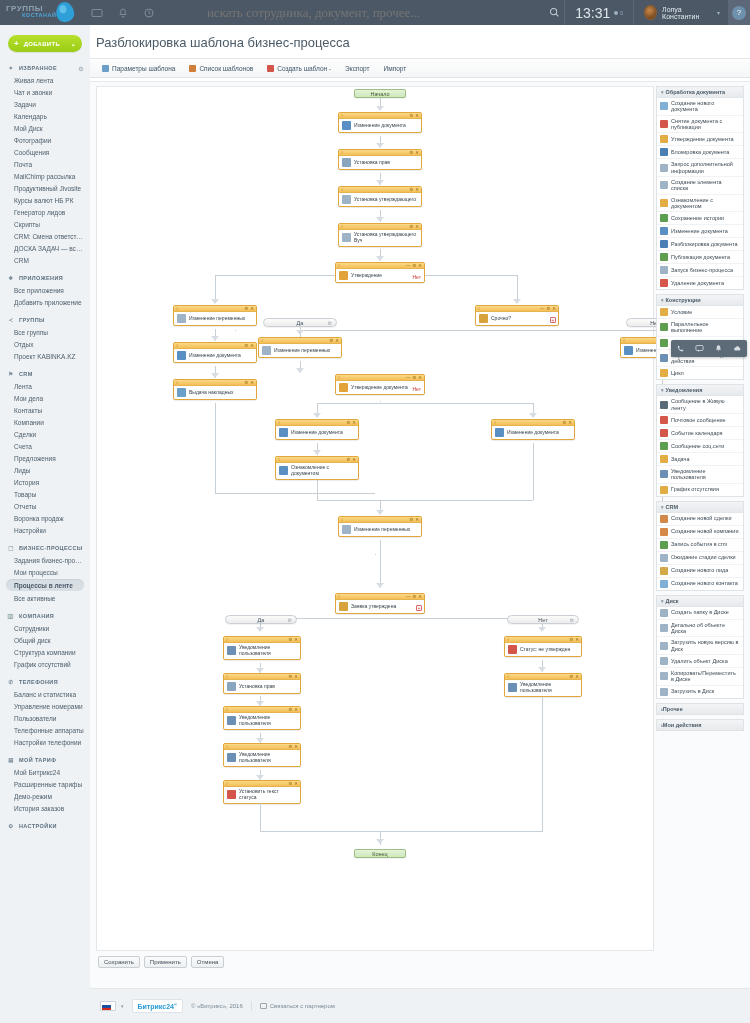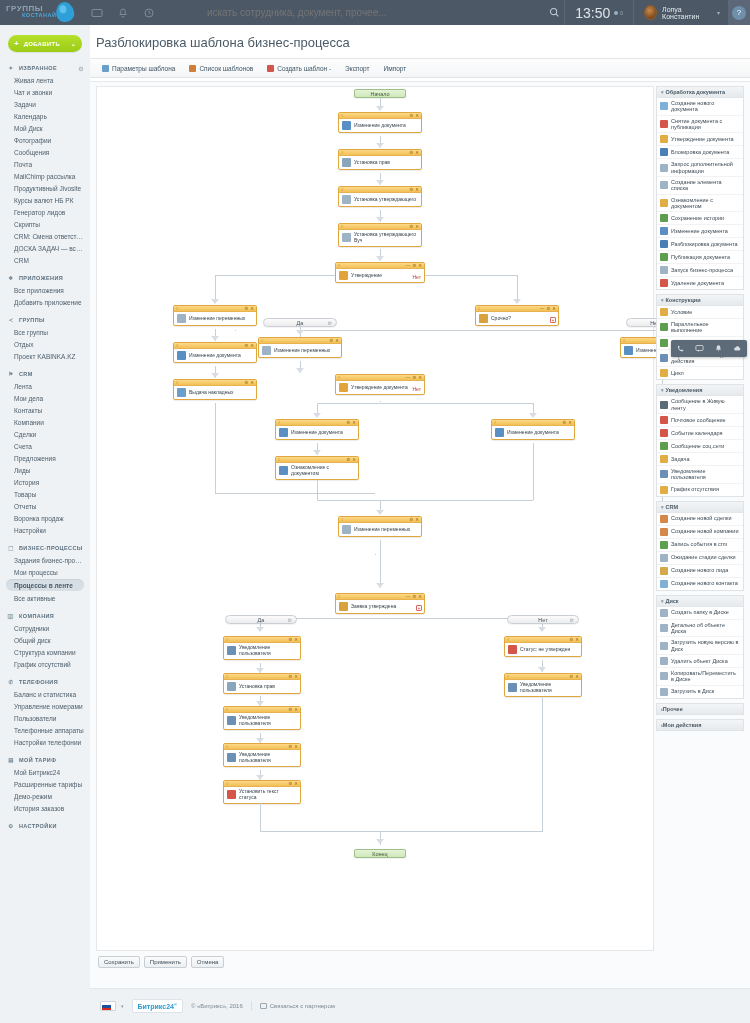--- a/index.html
+++ b/index.html
@@ -24,22 +24,22 @@
   .logo-txt1{ position:absolute; left:6px; top:4px; font-size:8px; font-weight:bold; color:#8fa2b4; letter-spacing:.5px;}
   .logo-txt2{ position:absolute; left:22px; top:12px; font-size:5.5px; font-weight:bold; color:#4fa6d8; letter-spacing:.5px;}
   .logo-drop{ position:absolute; left:56px; top:2px; width:18px; height:20px;
      background:#2f9fd8; border-radius:50% 50% 50% 50%/60% 60% 40% 40%; transform:rotate(-10deg);}
   .logo-drop:after{content:"";position:absolute;left:4px;top:3px;width:7px;height:8px;background:#5fc0ea;border-radius:50%;}
   .tb-icons{ display:flex; align-items:center; gap:14px; margin-left:12px; }
   .tb-ico{ width:12px; height:12px; opacity:.55; position:relative; cursor:pointer;}
   .tb-ico svg{ display:block; }
   .tb-search{ flex:1; display:flex; align-items:center; padding-left:50px;}
   .tb-search input{
-    background:transparent; border:none; outline:none; color:#9dacbb; font-size:10px;
-    font-family:Liberation Sans, sans-serif; width:340px;
+    background:transparent; border:none; outline:none; color:#9dacbb; font-size:13px;
+    font-family:Liberation Serif, serif; width:340px;
   }
   .tb-searchbtn{ width:22px; display:flex; justify-content:center; }
   .tb-clock{ color:#dde4ea; font-size:14px; padding:0 4px 0 10px; border-left:1px solid #5c6877; height:25px; display:flex;align-items:center;}
   .tb-rec{ display:flex; align-items:center; gap:2px; margin-right:10px;}
   .tb-rec i{ width:4px;height:4px;background:#9ab0c2;border-radius:50%;display:block;}
   .tb-rec b{ font-size:5px; color:#9ab0c2; font-weight:normal;}
   .tb-user{ display:flex; align-items:center; gap:5px; padding-right:8px; border-left:1px solid #5c6877; height:25px; padding-left:10px;}
   .avatar{ width:15px;height:15px;border-radius:50%;background:radial-gradient(circle at 40% 35%, #c98a4b 0%, #7a4a22 70%); border:1px solid #8a5c2e;}
   .tb-username{ color:#e3e9ee; font-size:7px; }
   .tb-caret{ color:#9ab0c2; font-size:6px;}
@@ -241,21 +241,21 @@
   </div>
   <div class="tb-search">
     <input value="" placeholder="искать сотрудника, документ, прочее..." style="">
   </div>
   <div class="tb-searchbtn">
     <svg width="11" height="11" viewBox="0 0 12 12">
         <circle cx="5" cy="5" r="3.4" fill="none" stroke="#c3cdd6" stroke-width="1.1"></circle>
         <path d="M7.6 7.6L10.2 10.2" stroke="#c3cdd6" stroke-width="1.1"></path>
       </svg>
   </div>
-  <div class="tb-clock">13:50</div>
+  <div class="tb-clock">13:31</div>
   <div class="tb-rec">
     <i></i>
     <b>0</b>
   </div>
   <div class="tb-user">
     <div class="avatar"></div>
     <div class="tb-username">Лопуа Константин</div>
     <div class="tb-caret">▾</div>
   </div>
   <div class="tb-help">

